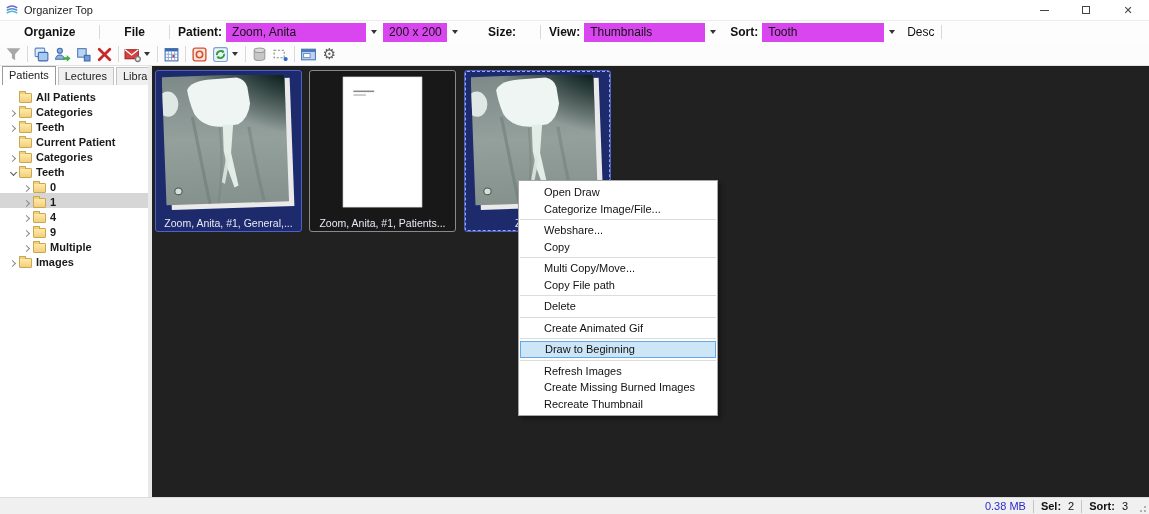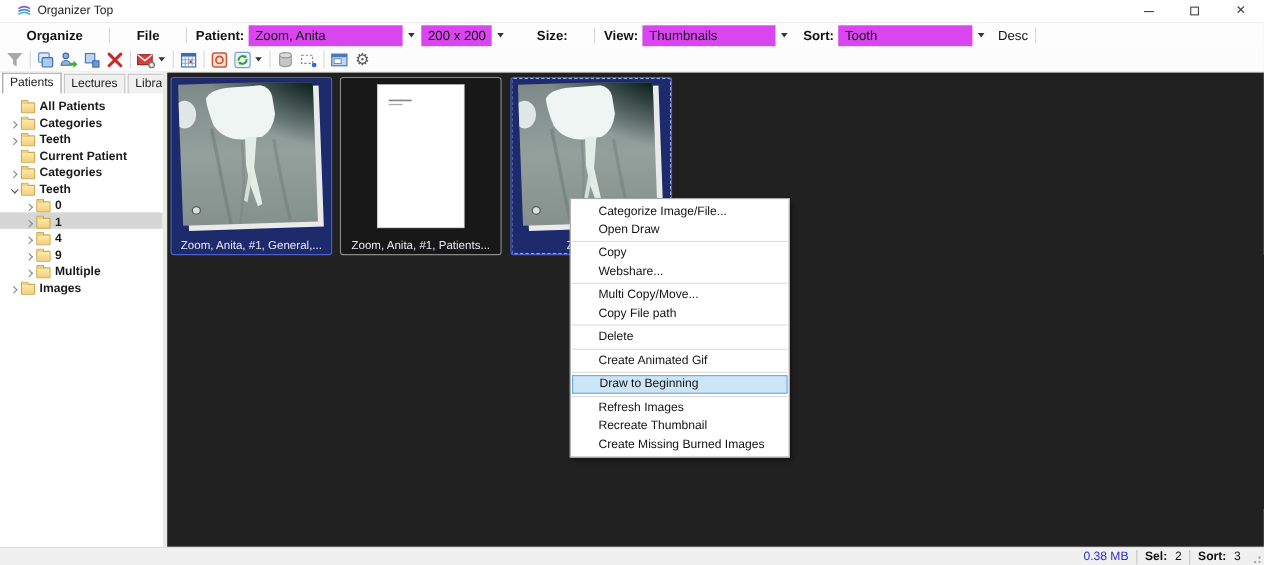--- a/index.html
+++ b/index.html
@@ -1,20 +1,20 @@
 <!DOCTYPE html>
 <html><head>
 <meta charset="utf-8">
 <style>
   * { margin:0; padding:0; box-sizing:border-box; }
   html,body { width:1149px; height:514px; overflow:hidden; }
   body { font-family:"Liberation Sans", sans-serif; background:#fff; position:relative; }
 
   
-  .titlebar { height:20px; background:#fff; display:flex; align-items:center; padding-left:15px; }
+  .titlebar { height:20px; background:#fff; display:flex; align-items:center; padding-left:5px; }
   .titlebar .app-icon { width:14px; height:14px; margin-right:5px; }
   .titlebar .title-text { font-size:11px; color:#222; }
   .win-controls { margin-left:auto; display:flex; align-items:center; height:100%; }
   .win-btn { width:42px; height:100%; display:flex; align-items:center; justify-content:center; color:#444; }
   .glyph-min { width:9px; height:1px; background:#444; display:inline-block; }
   .glyph-max { width:8px; height:8px; border:1px solid #444; display:inline-block; }
   .glyph-close { font-size:11px; line-height:1; color:#444; }
 
   
   .menubar { height:23px; background:#fdfdfd; border-top:1px solid #ececec; display:flex; align-items:center; font-size:12px; color:#111; }
@@ -360,38 +360,38 @@
               <path d="M62,80 L56,110 L59,112 L64,88 Z" fill="#dce7e1" opacity=".9"></path>
               <circle cx="14" cy="118" r="3.5" fill="#d8e0db" stroke="#4a504e"></circle>
             </g>
           </g>
         </svg>
       </div>
       <div class="card-label">Zoom, An</div>
     </div>
 
     <div class="ctx">
+      <div class="ctx-item">Open Draw</div>
       <div class="ctx-item">Categorize Image/File...</div>
-      <div class="ctx-item">Open Draw</div>
-      <div class="ctx-sep"></div>
+      <div class="ctx-sep"></div>
+      <div class="ctx-item">Webshare...</div>
       <div class="ctx-item">Copy</div>
-      <div class="ctx-item">Webshare...</div>
       <div class="ctx-sep"></div>
       <div class="ctx-item">Multi Copy/Move...</div>
       <div class="ctx-item">Copy File path</div>
       <div class="ctx-sep"></div>
       <div class="ctx-item">Delete</div>
       <div class="ctx-sep"></div>
       <div class="ctx-item">Create Animated Gif</div>
       <div class="ctx-sep"></div>
       <div class="ctx-item hl">Draw to Beginning</div>
       <div class="ctx-sep"></div>
       <div class="ctx-item">Refresh Images</div>
+      <div class="ctx-item">Create Missing Burned Images</div>
       <div class="ctx-item">Recreate Thumbnail</div>
-      <div class="ctx-item">Create Missing Burned Images</div>
     </div>
   </div>
 </div>
 
 <div class="statusbar">
   <span class="sb-cell sb-size">0.38 MB</span>
   <span class="sb-sep"></span>
   <span class="sb-cell"><span class="sb-bold">Sel:</span><span class="sb-val">2</span></span>
   <span class="sb-sep"></span>
   <span class="sb-cell"><span class="sb-bold">Sort:</span><span class="sb-val">3</span></span>

